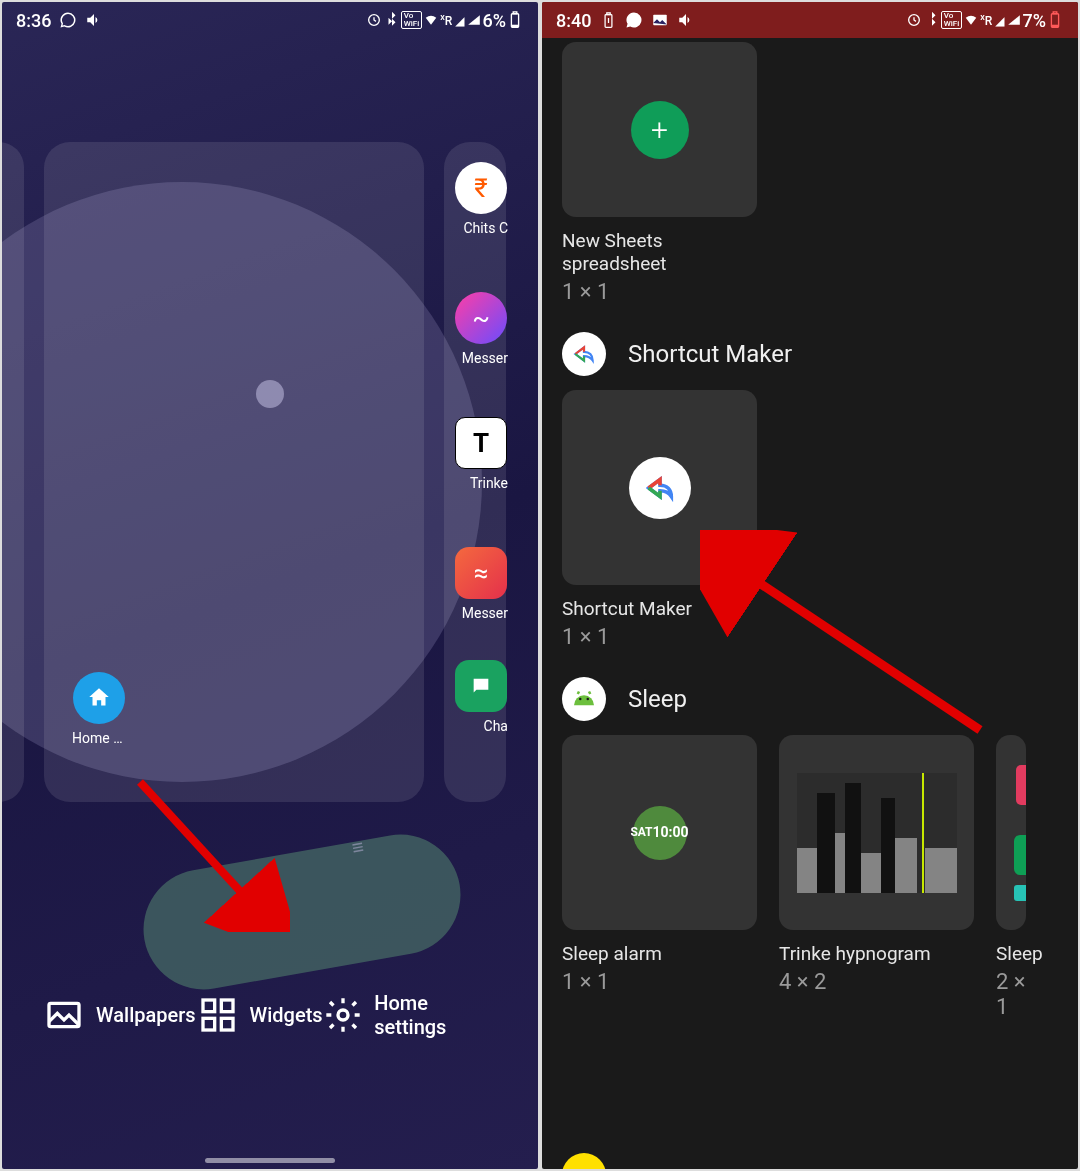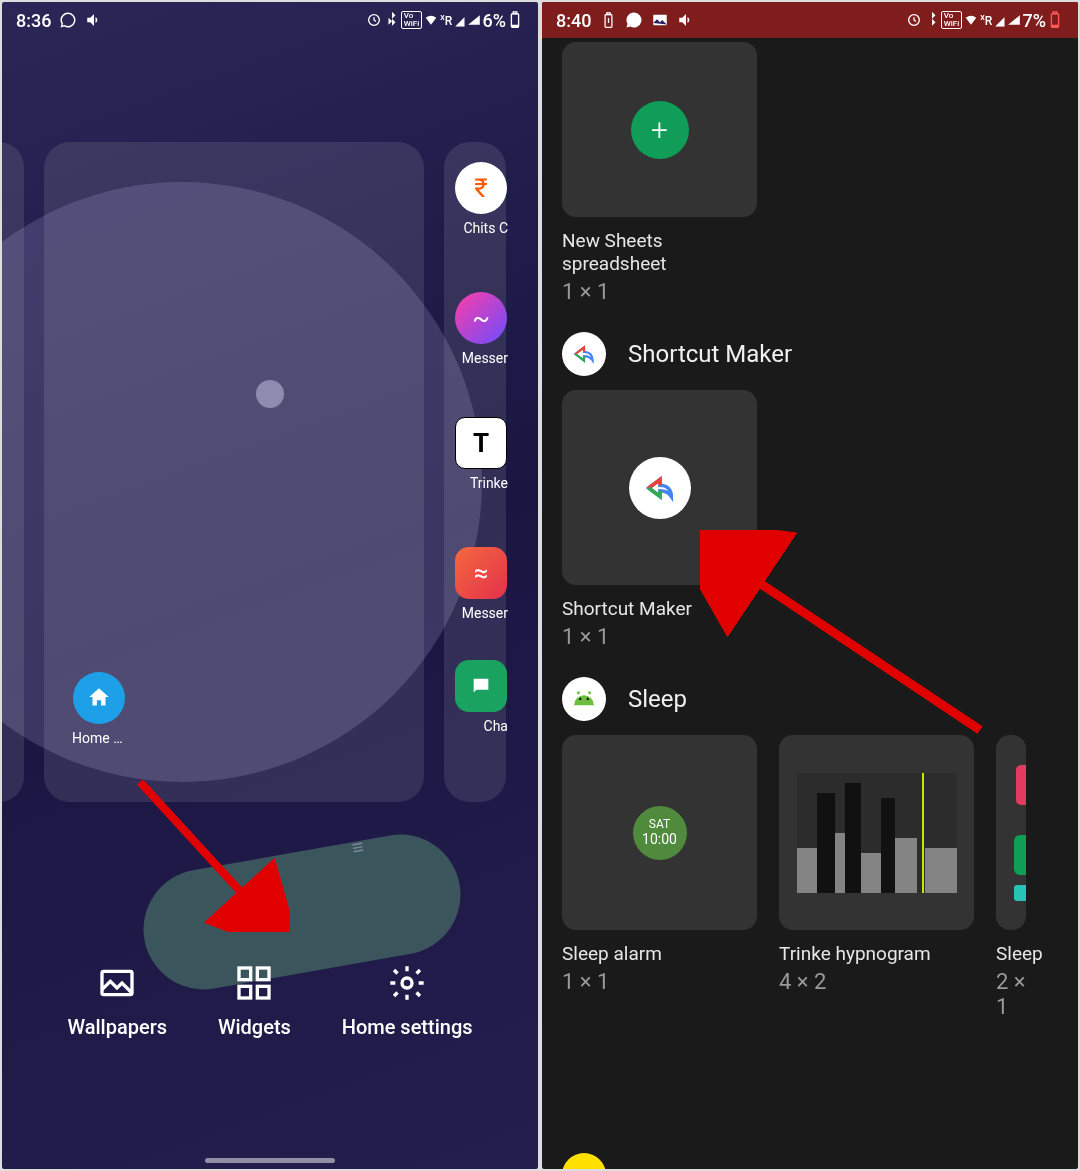--- a/index.html
+++ b/index.html
@@ -129,21 +129,21 @@
   .toolbar {
     position: absolute;
     bottom: 130px;
     left: 0; right: 0;
     display: flex;
     justify-content: space-around;
     padding: 0 40px;
   }
   .toolbar-item {
     display: flex;
-    flex-direction: column;
+    flex-direction: row;
     align-items: center;
     color: #fff;
     font-size: 20px;
     font-weight: 500;
     gap: 10px;
   }
   .toolbar-icon {
     width: 44px; height: 44px;
     display: flex;
     align-items: center;
@@ -236,26 +236,26 @@
     width: 130px; height: 5px;
     background: rgba(255,255,255,0.5);
     border-radius: 3px;
   }
 
   .alarm-badge {
     width: 54px; height: 54px;
     border-radius: 27px;
     background: #4f8a3d;
     display: flex;
-    flex-direction: column;
+    flex-direction: row;
     align-items: center;
     justify-content: center;
     color: #fff;
     font-size: 12px;
-    font-weight: 400;
+    font-weight: 700;
     line-height: 1.2;
   }
   .alarm-badge .t2 { font-size: 14px; }
 
   .hypno-bars {
     width: 160px; height: 120px;
     position: relative;
   }
   .hypno-bars .bg { position: absolute; inset: 0; background: #2c2c2c; }
   .hypno-bars .bar { position: absolute; bottom: 0; background: #6e6e6e; }

